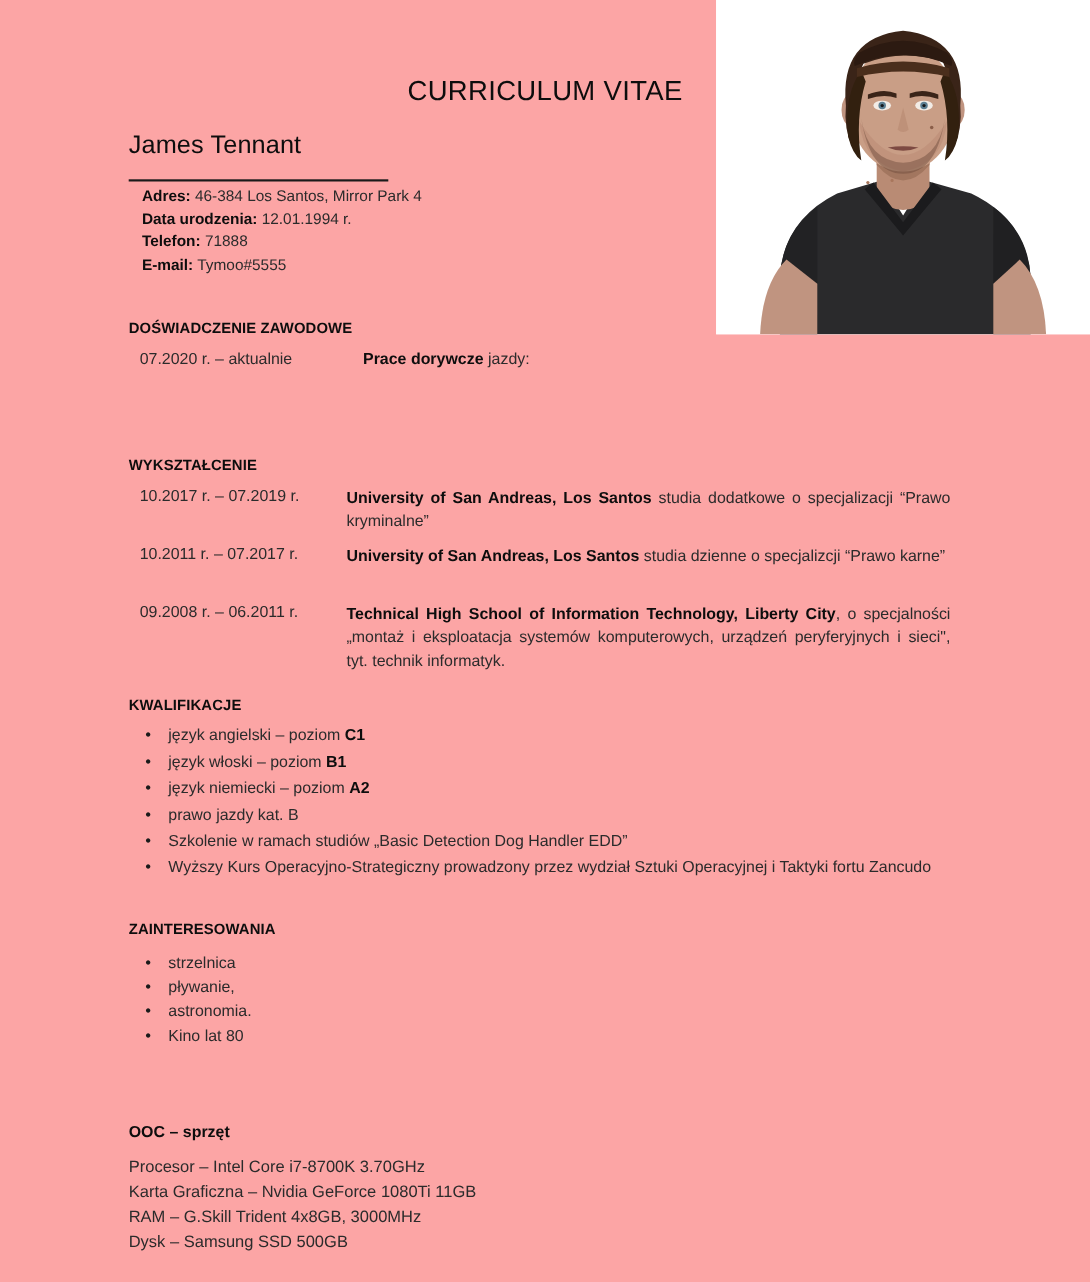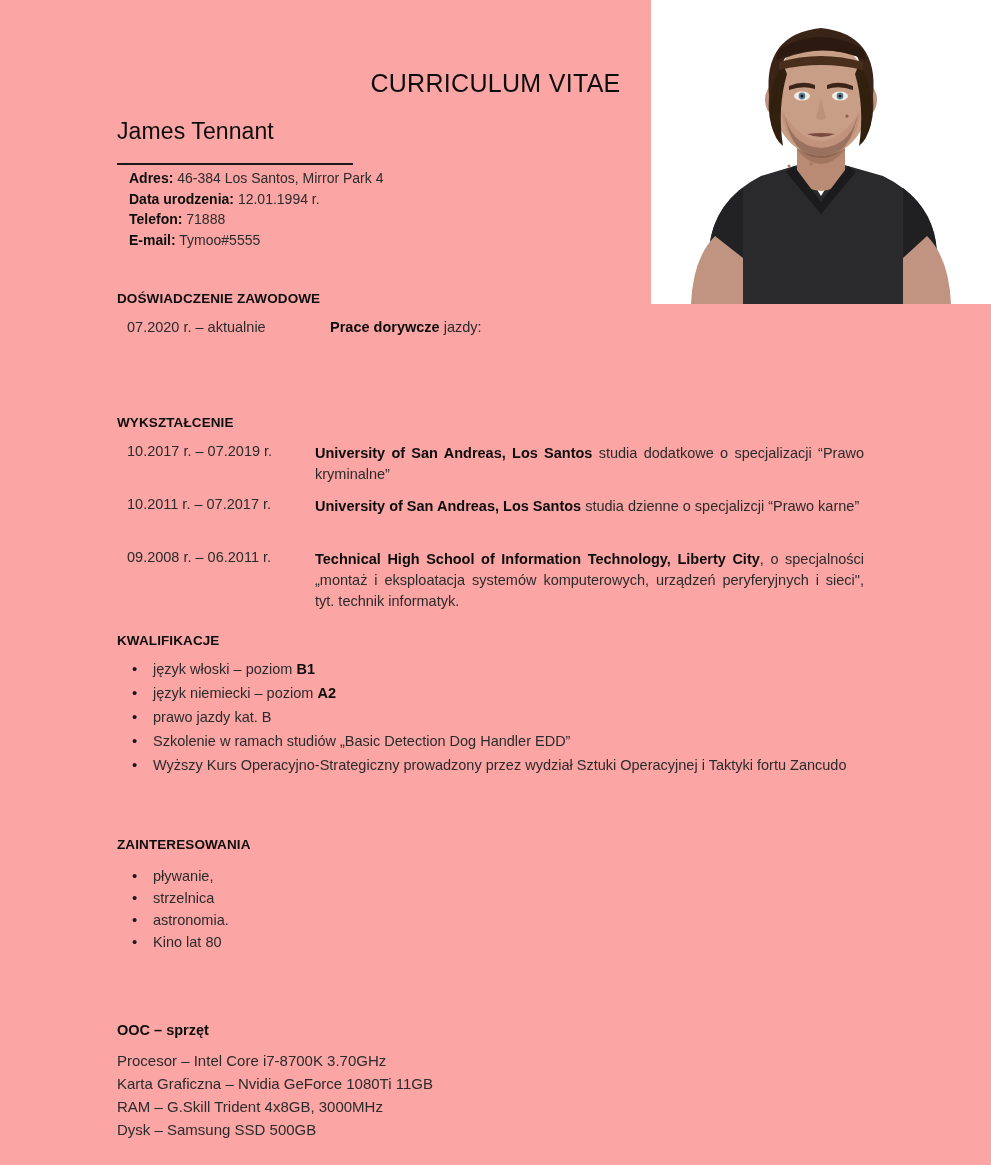--- a/index.html
+++ b/index.html
@@ -322,31 +322,32 @@
     <div class="edu-text"><b>University of San Andreas, Los Santos</b><span> studia dzienne o specjalizcji “Prawo karne”</span></div>
   </div>
 
   <div class="edu-item" style="top:549px">
     <div class="edu-date">09.2008 r. – 06.2011 r.</div>
     <div class="edu-text"><b>Technical High School of Information Technology, Liberty City</b><span>, o specjalności „montaż i eksploatacja systemów komputerowych, urządzeń peryferyjnych i sieci", tyt. technik informatyk.</span></div>
   </div>
 
   <div class="sec-head" style="top:633px">KWALIFIKACJE</div>
   <ul class="plain qual-list">
+    <li><span>język angielski – poziom </span><b>C1</b></li>
     <li><span>język włoski – poziom </span><b>B1</b></li>
     <li><span>język niemiecki – poziom </span><b>A2</b></li>
     <li><span>prawo jazdy kat. B</span></li>
     <li><span>Szkolenie w ramach studiów „Basic Detection Dog Handler EDD”</span></li>
     <li><span>Wyższy Kurs Operacyjno-Strategiczny prowadzony przez wydział Sztuki Operacyjnej i Taktyki fortu Zancudo</span></li>
   </ul>
 
   <div class="sec-head" style="top:837px">ZAINTERESOWANIA</div>
   <ul class="plain int-list">
+    <li>strzelnica</li>
     <li>pływanie,</li>
-    <li>strzelnica</li>
     <li>astronomia.</li>
     <li>Kino lat 80</li>
   </ul>
 
   <div class="ooc-head">OOC – sprzęt</div>
   <ul class="ooc-list">
     <li>Procesor – Intel Core i7-8700K 3.70GHz</li>
     <li>Karta Graficzna – Nvidia GeForce 1080Ti 11GB</li>
     <li>RAM – G.Skill Trident 4x8GB, 3000MHz</li>
     <li>Dysk – Samsung SSD 500GB</li>

